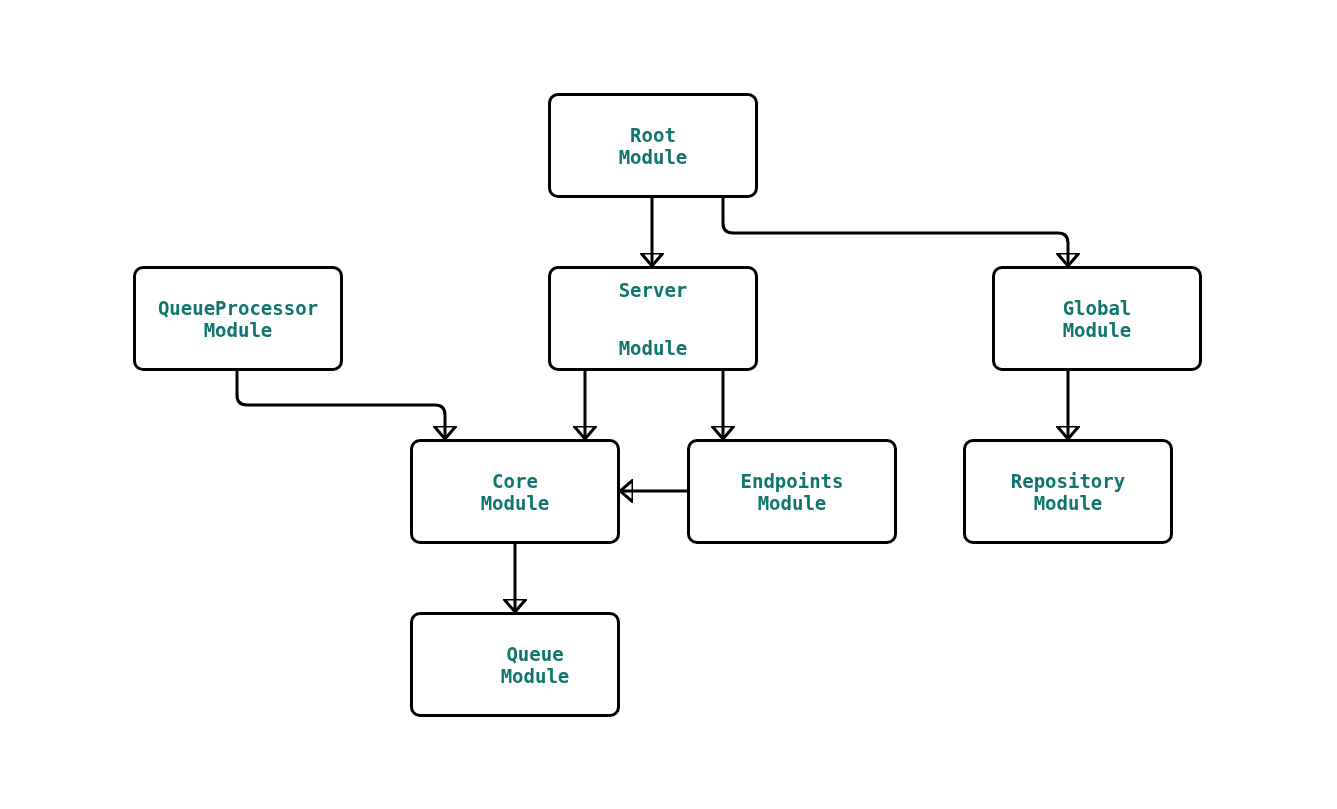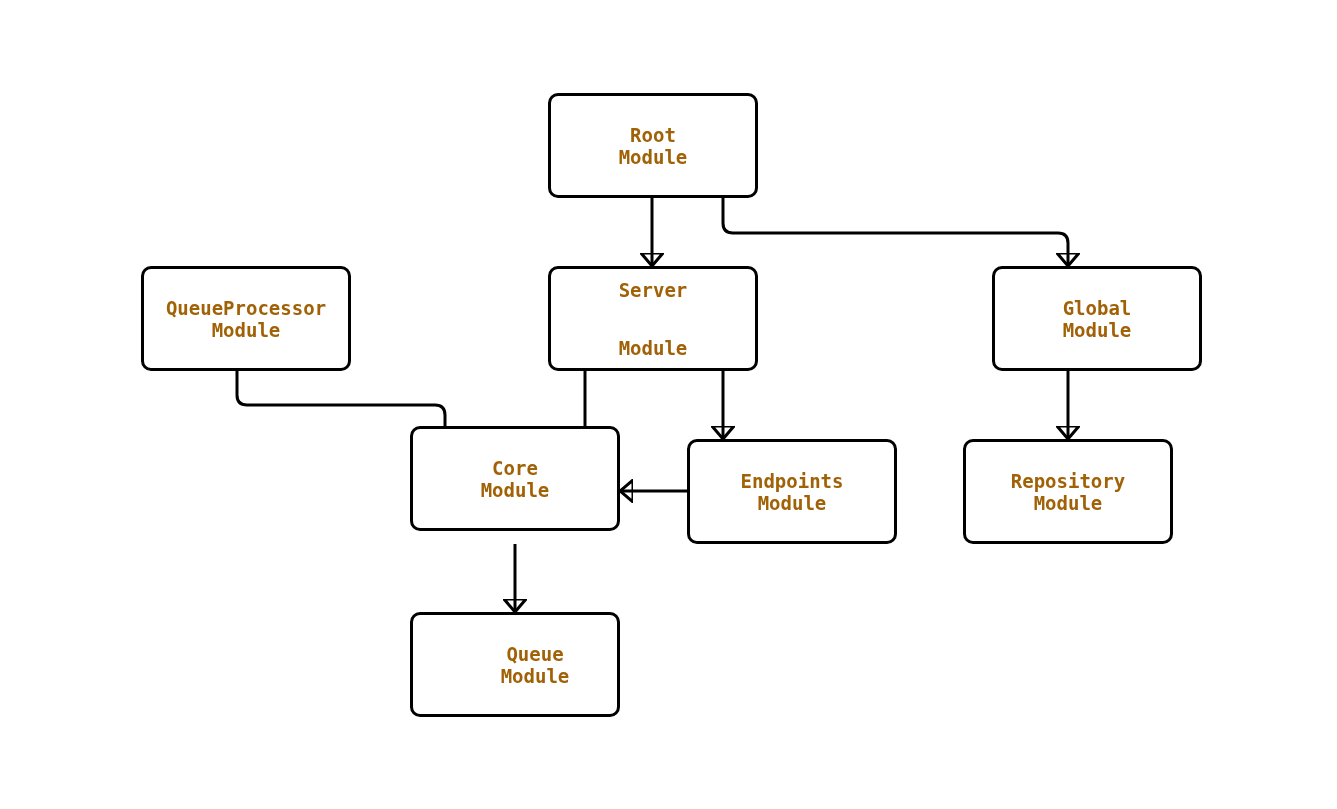--- a/index.html
+++ b/index.html
@@ -34,31 +34,31 @@
     height: 105px;
     box-sizing: border-box;
     background: #ffffff;
     border: 3px solid #000000;
     border-radius: 10px;
     display: flex;
     flex-direction: column;
     align-items: center;
     justify-content: center;
     text-align: center;
-    color: #a16207;
+    color: #0f766e;
     font-size: 19px;
     font-weight: bold;
     line-height: 22px;
     white-space: nowrap;
   }
   #node-root          { left: 548px; top:  93px; }
   #node-server        { left: 548px; top: 266px; gap: 36px; }
-  #node-queueProcessor{ left: 133px; top: 266px; margin-left: 8px; }
+  #node-queueProcessor{ left: 133px; top: 266px; }
   #node-global        { left: 992px; top: 266px; }
-  #node-core          { left: 410px; top: 426px; }
+  #node-core          { left: 410px; top: 439px; }
   #node-endpoints     { left: 687px; top: 439px; }
   #node-repository    { left: 963px; top: 439px; }
   #node-queue         { left: 410px; top: 612px; padding-left: 40px; }
 </style>
 </head>
 <body>
 
 <div class="canvas">
 
   <svg class="edges" viewBox="0 0 1337 809" xmlns="http://www.w3.org/2000/svg">

